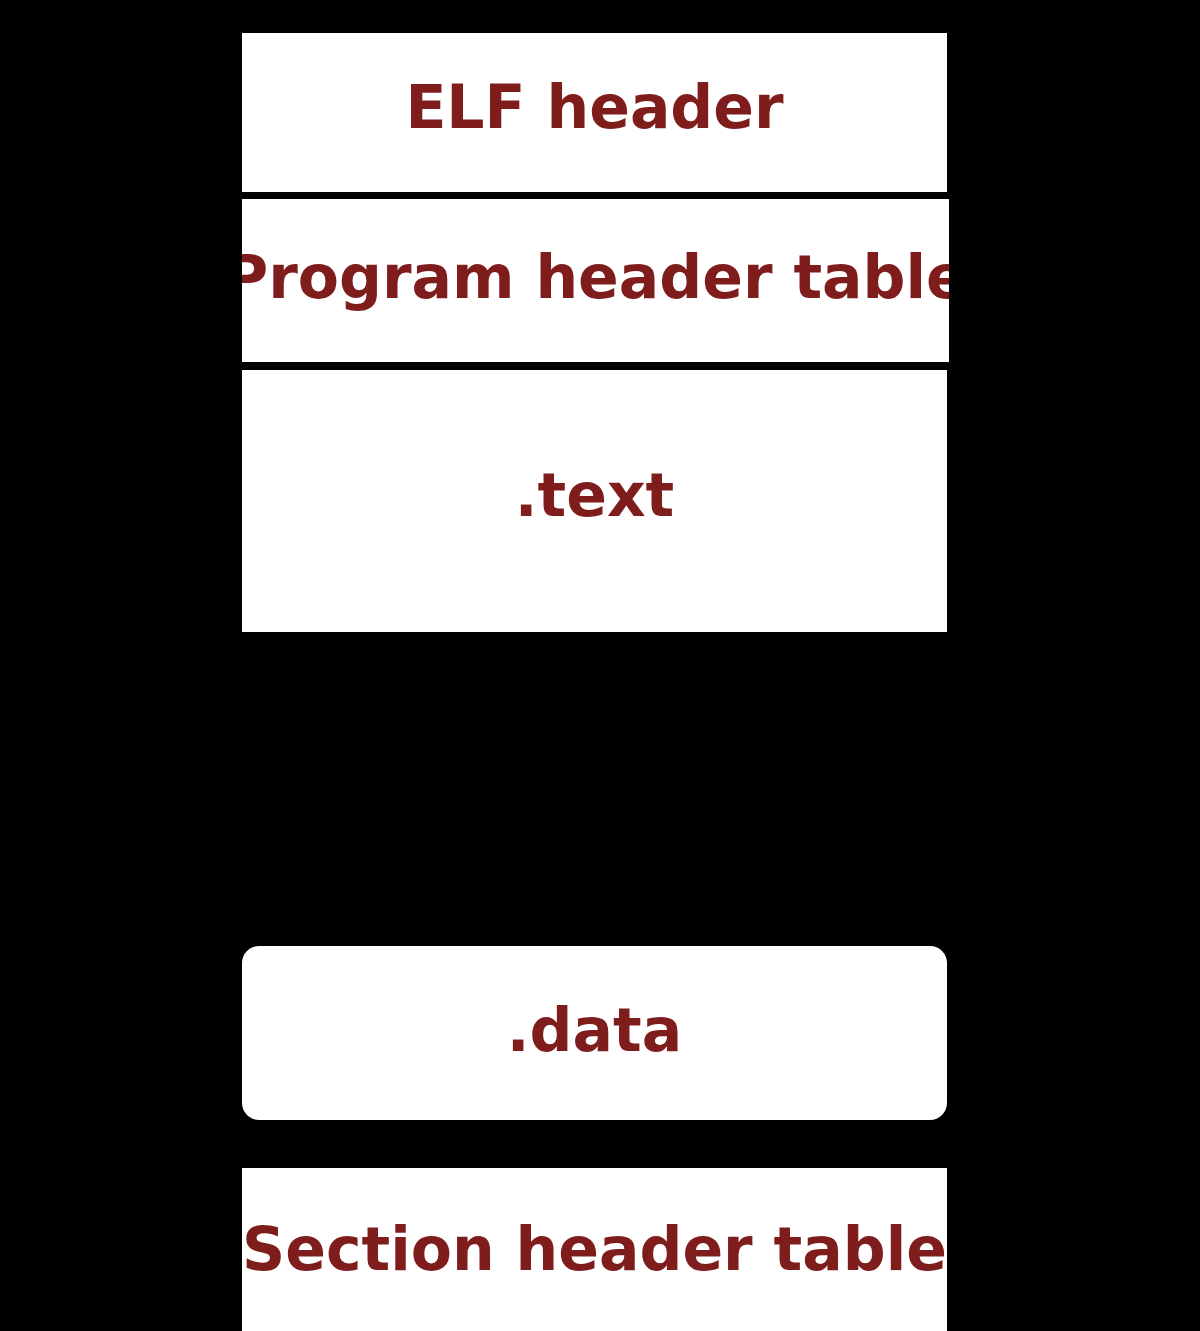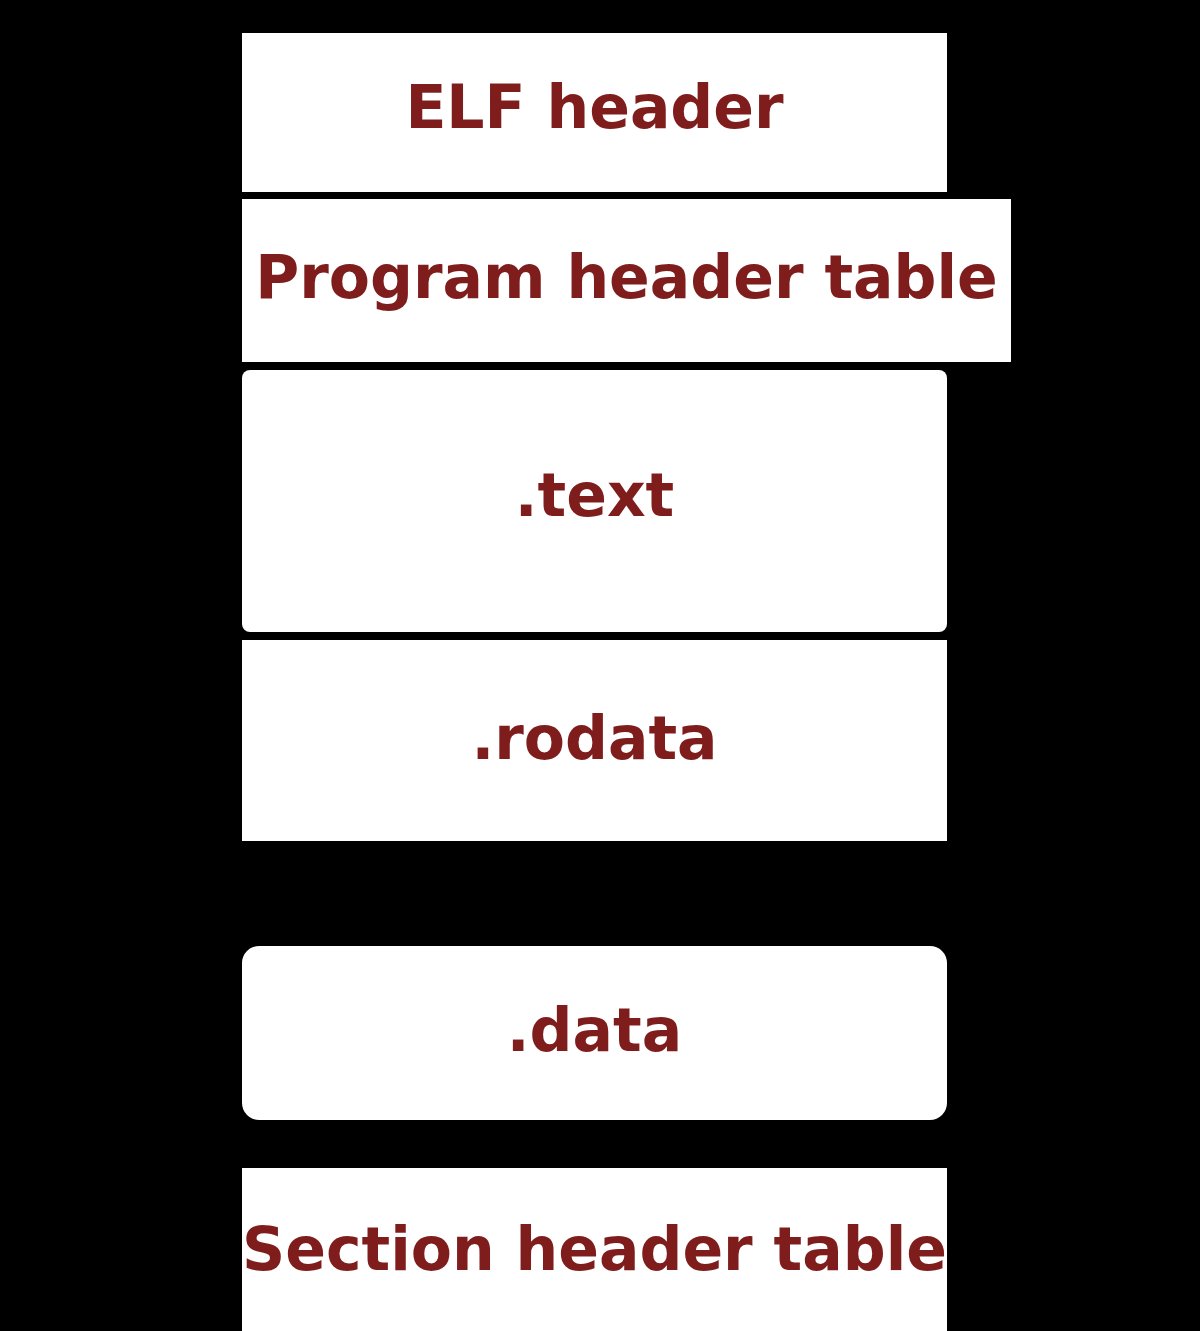--- a/index.html
+++ b/index.html
@@ -32,22 +32,22 @@
   .seg .seg-label {
     font-size: 60px;
     line-height: 1;
     letter-spacing: 0px;
     white-space: nowrap;
     color: #7f1d1d;
     font-weight: 700;
   }
   
   .seg-elf-header        { left: 242px; top: 33px;   width: 705px; height: 159px; }
-  .seg-program-header    { left: 242px; top: 199px;  width: 769px; height: 163px; }
-  .seg-text              { left: 242px; top: 370px;  width: 705px; height: 262px; border-radius: 8px; }
+  .seg-program-header    { left: 242px; top: 199px;  width: 707px; height: 163px; }
+  .seg-text              { left: 242px; top: 370px;  width: 705px; height: 262px; }
   .seg-rodata            { left: 242px; top: 640px;  width: 705px; height: 201px; }
   .seg-data              { left: 242px; top: 946px;  width: 705px; height: 174px; border-radius: 17px; }
   .seg-section-header    { left: 242px; top: 1128px; width: 705px; height: 165px; margin-top: 40px; }
 
   
   .seg-elf-header .seg-label     { transform: translateY(-6px); }
   .seg-program-header .seg-label { transform: translateY(-4px); }
   .seg-text .seg-label           { transform: translateY(-6px); }
   .seg-rodata .seg-label         { transform: translateY(-3px); }
   .seg-data .seg-label           { transform: translateY(-3px); }
@@ -73,23 +73,20 @@
   </div>
 
   <div class="seg seg-program-header">
     <span class="seg-label">Program header table</span>
   </div>
 
   <div class="seg seg-text">
     <span class="seg-label">.text</span>
   </div>
 
-  <div class="seg seg-rodata">
-    <span class="seg-label">.rodata</span>
-  </div>
 
   <div class="gap-region"></div>
 
   <div class="seg seg-data">
     <span class="seg-label">.data</span>
   </div>
 
   <div class="seg seg-section-header">
     <span class="seg-label">Section header table</span>
   </div>

